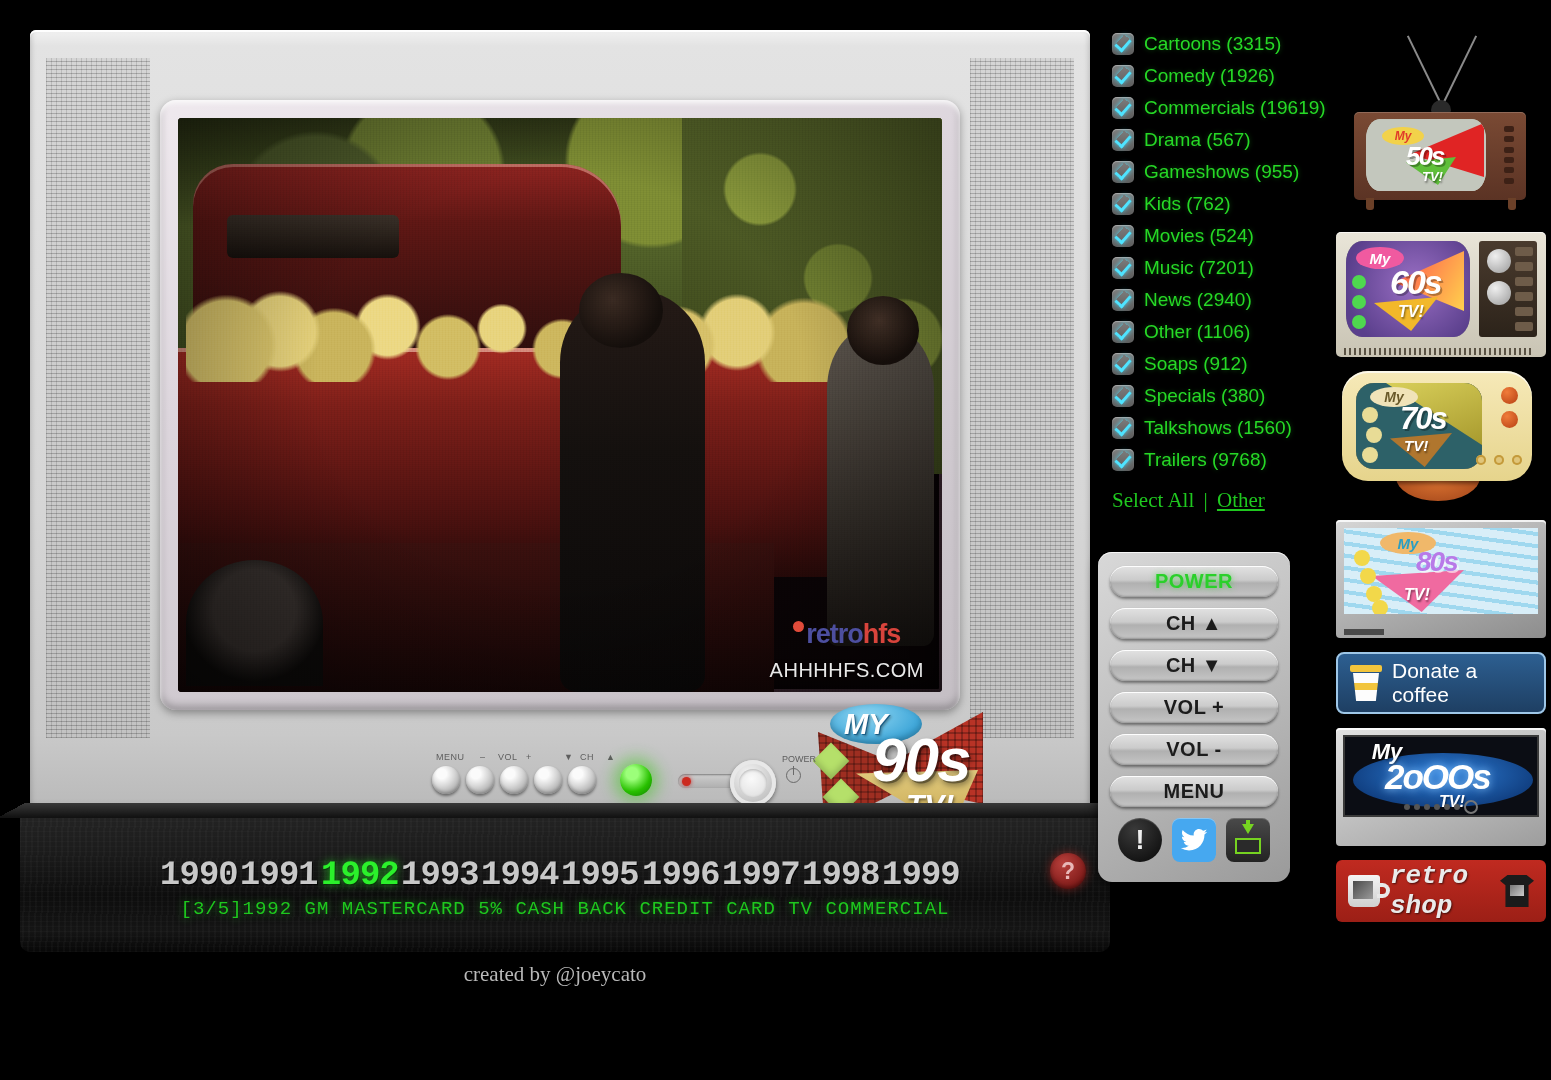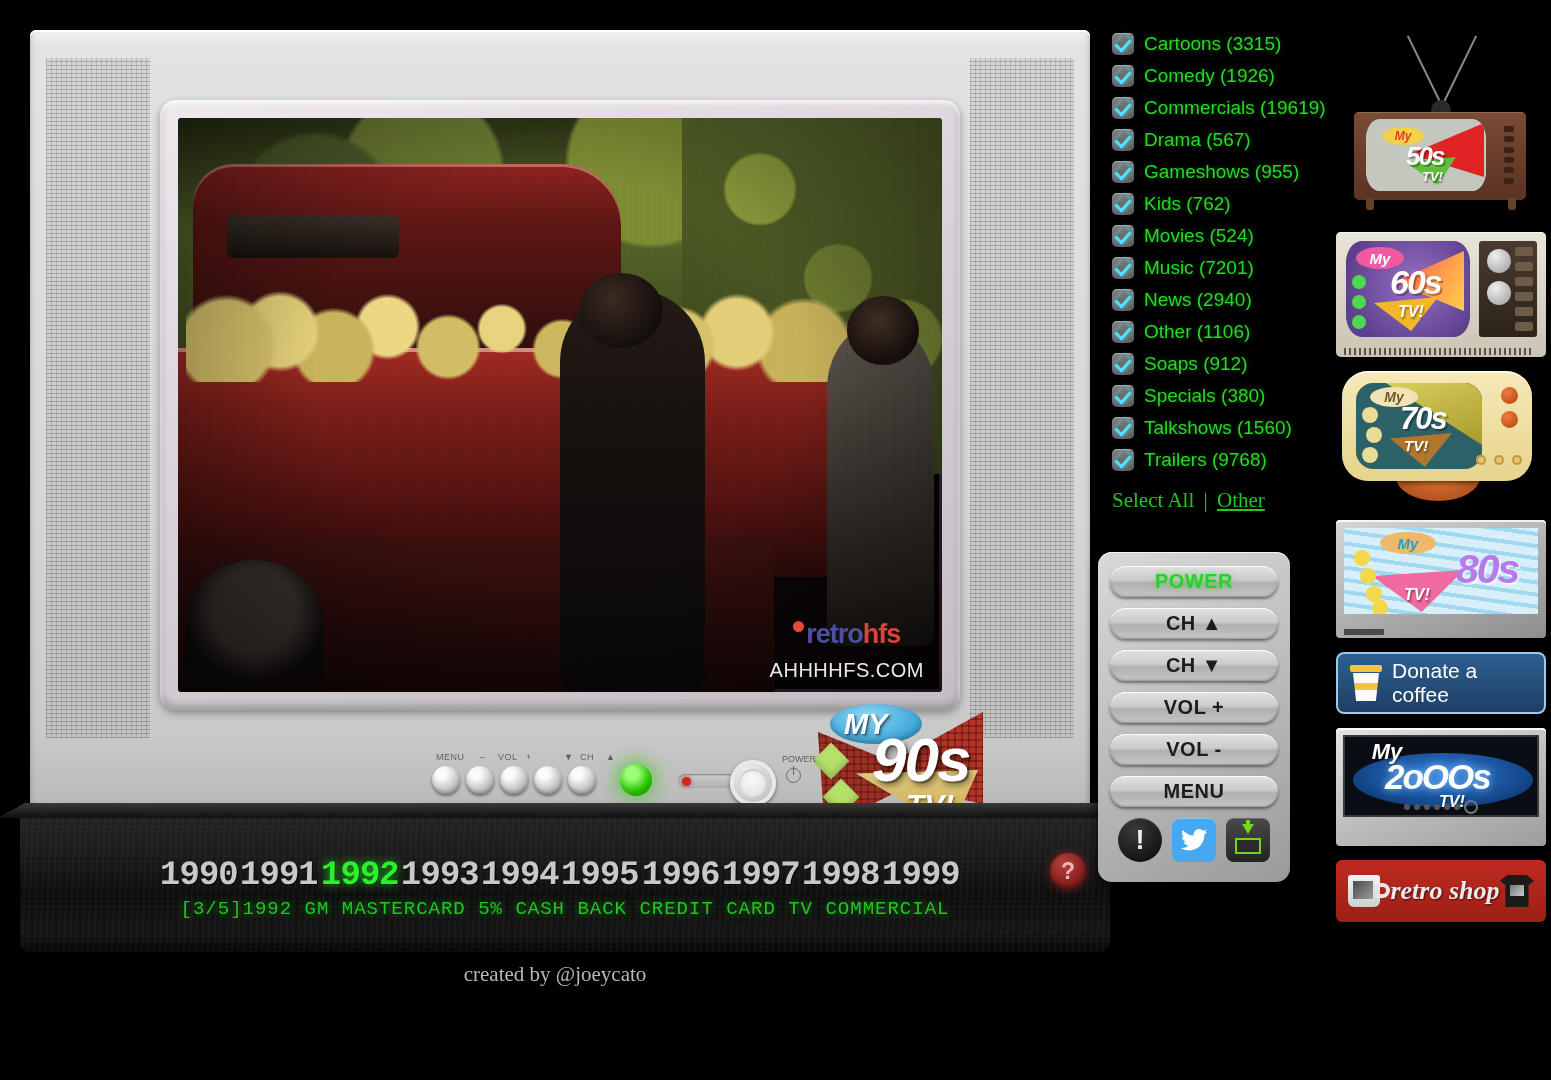--- a/index.html
+++ b/index.html
@@ -403,21 +403,21 @@
   .shop { height:62px; background: linear-gradient(180deg,#c02a20,#9c1f16); border-radius:6px;
       display:flex; align-items:center; justify-content:space-between; padding:0 12px;
       box-shadow: 0 2px 6px rgba(0,0,0,.6); }
   .mug { width:42px; height:32px; position:relative; flex:none; }
   .mug .b { position:absolute; left:0; top:0; width:32px; height:32px;
       background: linear-gradient(180deg,#f4f4f4,#cfcfcf); border-radius:3px 3px 6px 6px; }
   .mug .b::after{ content:""; position:absolute; left:5px; top:6px; width:20px; height:18px;
       background: linear-gradient(135deg,#4a4a4a,#9a9a9a); }
   .mug .h { position:absolute; right:0; top:8px; width:13px; height:15px; border:4px solid #e8e8e8;
       border-left:none; border-radius:0 9px 9px 0; }
-  .shop-txt { font-family:Liberation Serif, serif; font-style:italic; font-weight:700;
+  .shop-txt { font-family:Liberation Mono, monospace; font-style:italic; font-weight:700;
       font-size:26px; color:#eaeaea; text-shadow: 1px 1px 2px rgba(0,0,0,.6); }
   .shirt { width:34px; height:32px; position:relative; flex:none; }
   .shirt .t { position:absolute; inset:0; background:#1b1b1b;
       clip-path: polygon(22% 0,78% 0,100% 18%,84% 32%,84% 100%,16% 100%,16% 32%,0 18%); }
   .shirt .g { position:absolute; left:10px; top:10px; width:14px; height:11px;
       background: linear-gradient(135deg,#777,#ccc); }
 </style>
 </head>
 <body>
 
@@ -681,21 +681,21 @@
             <s></s>
           </div>
       </div>
     </div>
 
     <div class="tv-card c80">
       <div class="scr">
         <div class="art" style="background:repeating-linear-gradient(8deg,#d8eef8 0 8px,#9fd8ef 8px 12px)">
           <div class="tri" style="left:28px;bottom:2px;width:92px;height:42px;background:#f06aa0;clip-path:polygon(0 14%,100% 0,54% 100%);"></div>
           <div class="my" style="left:36px;top:4px;width:56px;height:22px;background:#f0b86a;font-size:15px;color:#2a9ec4;text-shadow:none;">My</div>
-          <div class="big" style="left:72px;top:18px;font-size:41px;color:#b87ae8;text-shadow:2px 2px 0 rgba(255,255,255,.6);margin-left:40px;">80s</div>
+          <div class="big" style="left:72px;top:18px;font-size:28px;color:#b87ae8;text-shadow:2px 2px 0 rgba(255,255,255,.6);">80s</div>
           <div class="tvb" style="left:60px;top:58px;font-size:16px;color:#fff;">TV!</div>
           <div style="position:absolute;left:10px;top:22px;width:16px;height:16px;border-radius:50%;background:#f2d84a;"></div>
           <div style="position:absolute;left:16px;top:40px;width:16px;height:16px;border-radius:50%;background:#f2d84a;"></div>
           <div style="position:absolute;left:22px;top:58px;width:16px;height:16px;border-radius:50%;background:#f2d84a;"></div>
           <div style="position:absolute;left:28px;top:72px;width:16px;height:16px;border-radius:50%;background:#f2d84a;"></div>
         </div>
       </div>
       <div class="foot"></div>
     </div>
 

